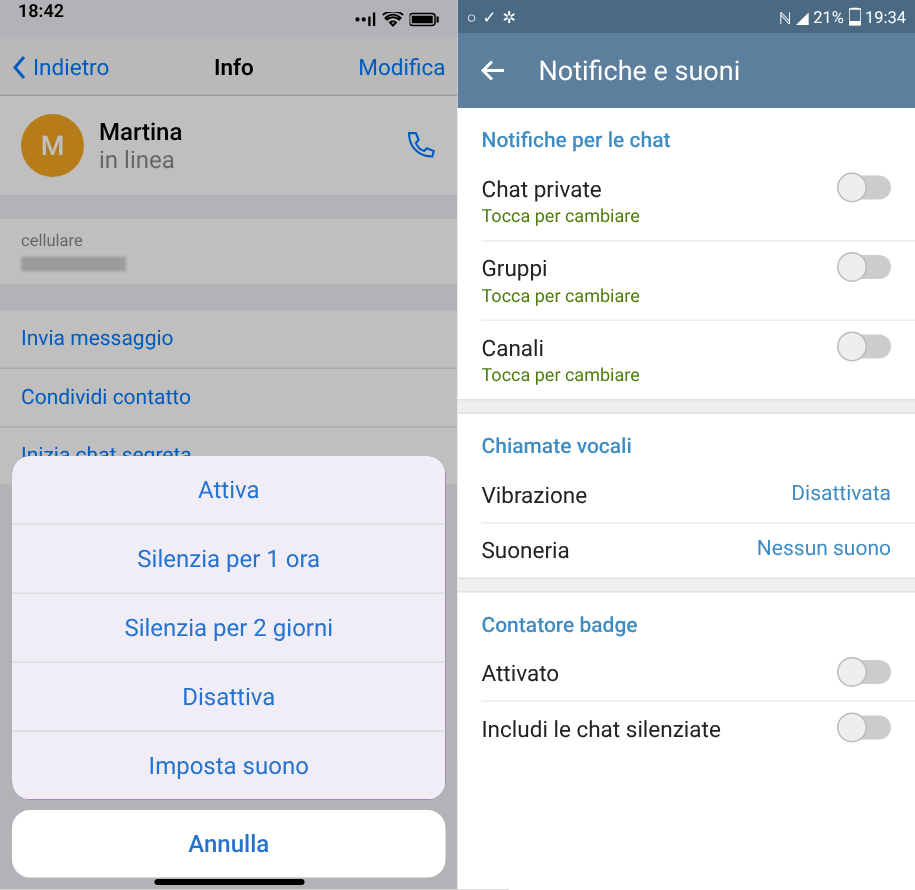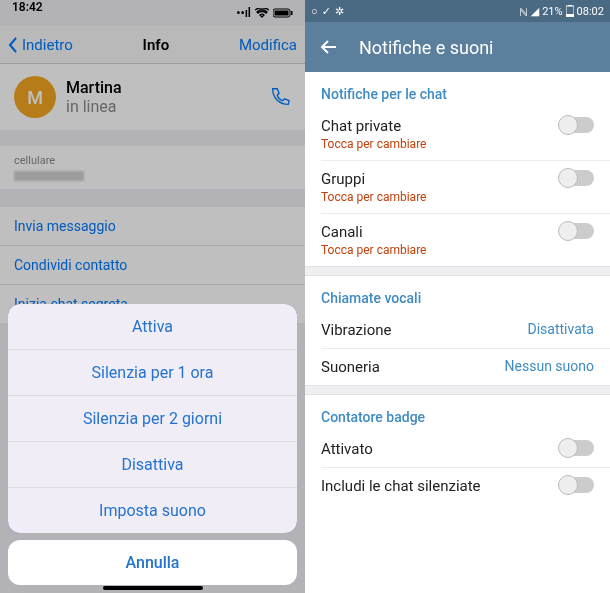--- a/index.html
+++ b/index.html
@@ -131,21 +131,21 @@
       font-weight: 500;
       padding: 14px 16px 6px;
     }
     .and-row {
       display:flex;
       align-items:flex-start;
       padding: 9px 16px;
     }
     .and-row .left { flex:1;}
     .and-row .title { font-size: 15px; color:#222;}
-    .and-row .sub { font-size: 12px; color:#c2410c; margin-top:2px;}
+    .and-row .sub { font-size: 12px; color:#4d7c0f; margin-top:2px;}
     .and-row .val { color:#3f8cc3; font-size: 14px;}
     .toggle {
       width: 34px; height: 16px; background:#ccc;
       border-radius: 10px; position:relative;
     }
     .toggle::after {
       content:""; position:absolute; width:18px; height:18px;
       background:#eee; border:1px solid #bbb; border-radius:50%;
       top:-2px; left:-2px;
     }
@@ -232,21 +232,21 @@
       <span>ℕ</span>
       <span>◢</span>
       <span>21%</span>
       <span>
         <svg width="8" height="12" viewBox="0 0 8 12">
             <rect x="0" y="1" width="8" height="11" fill="none" stroke="#fff"></rect>
             <rect x="0" y="9" width="8" height="3" fill="#fff"></rect>
             <rect x="2" y="0" width="4" height="1" fill="#fff"></rect>
           </svg>
       </span>
-      <span>08:02</span>
+      <span>19:34</span>
     </span>
   </div>
   <div class="and-header">
     <span>
       <svg width="20" height="20" viewBox="0 0 20 20">
           <path d="M17 10H3M9 4L3 10l6 6" stroke="#fff" fill="none" stroke-width="2"></path>
         </svg>
     </span>
     <span class="title">Notifiche e suoni</span>
   </div>

